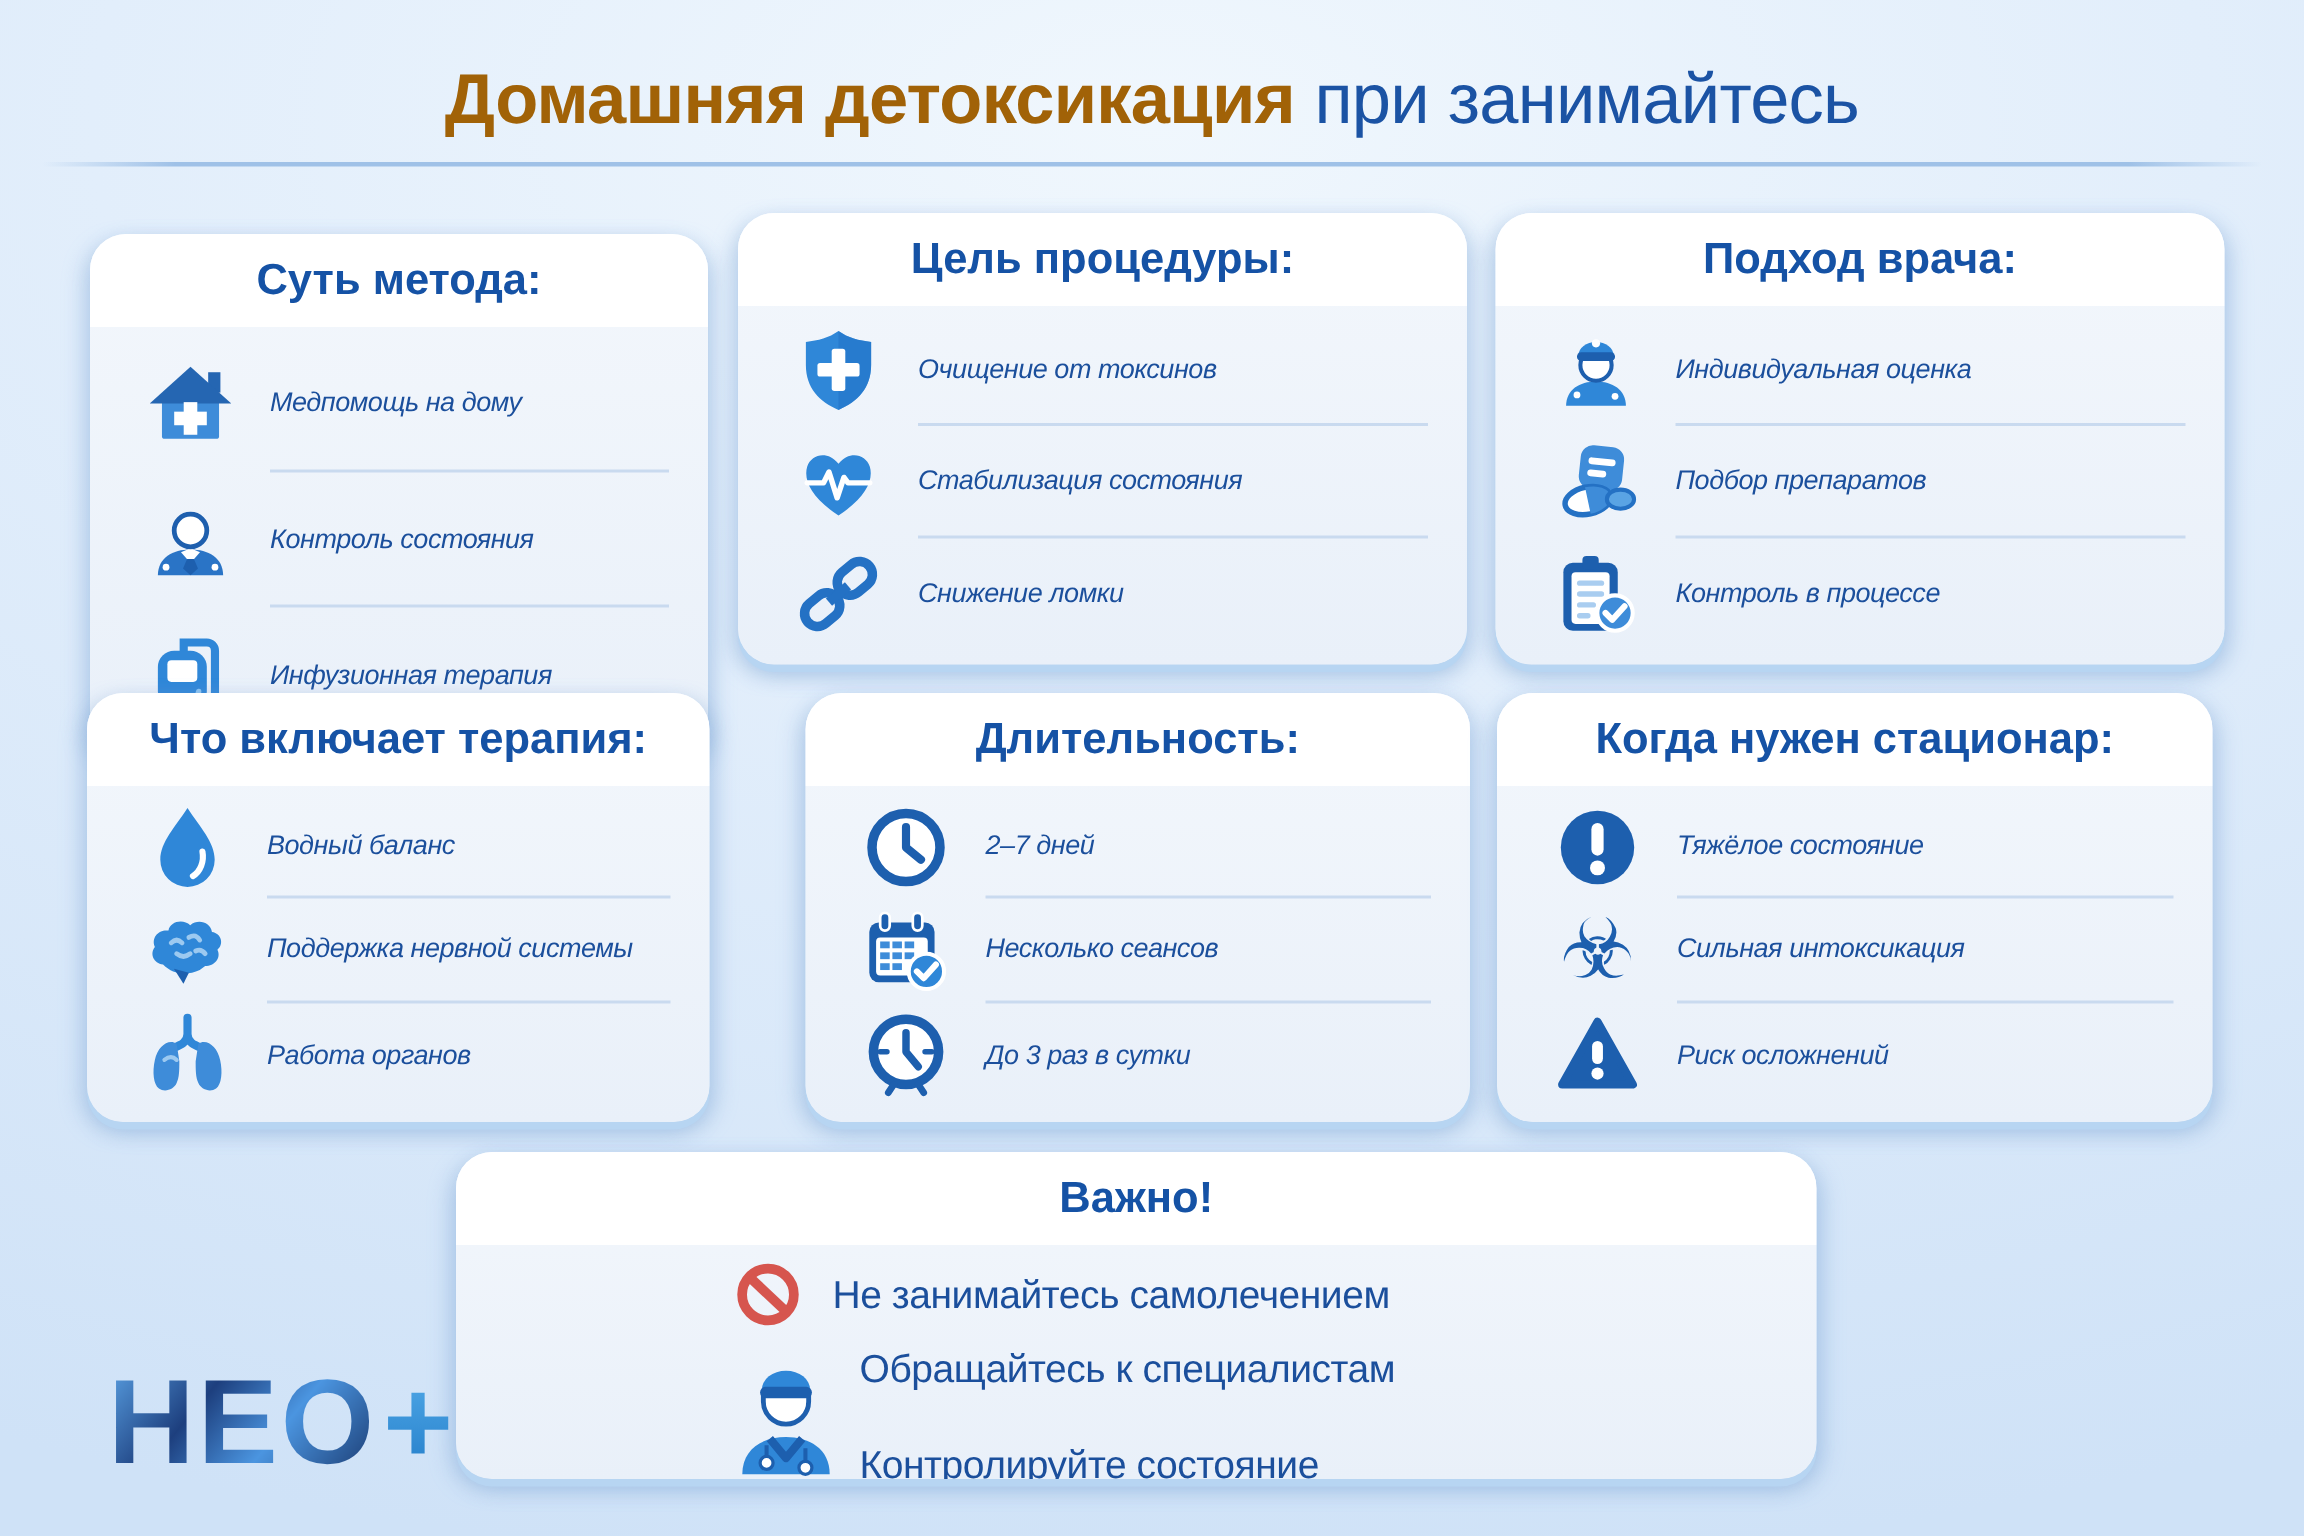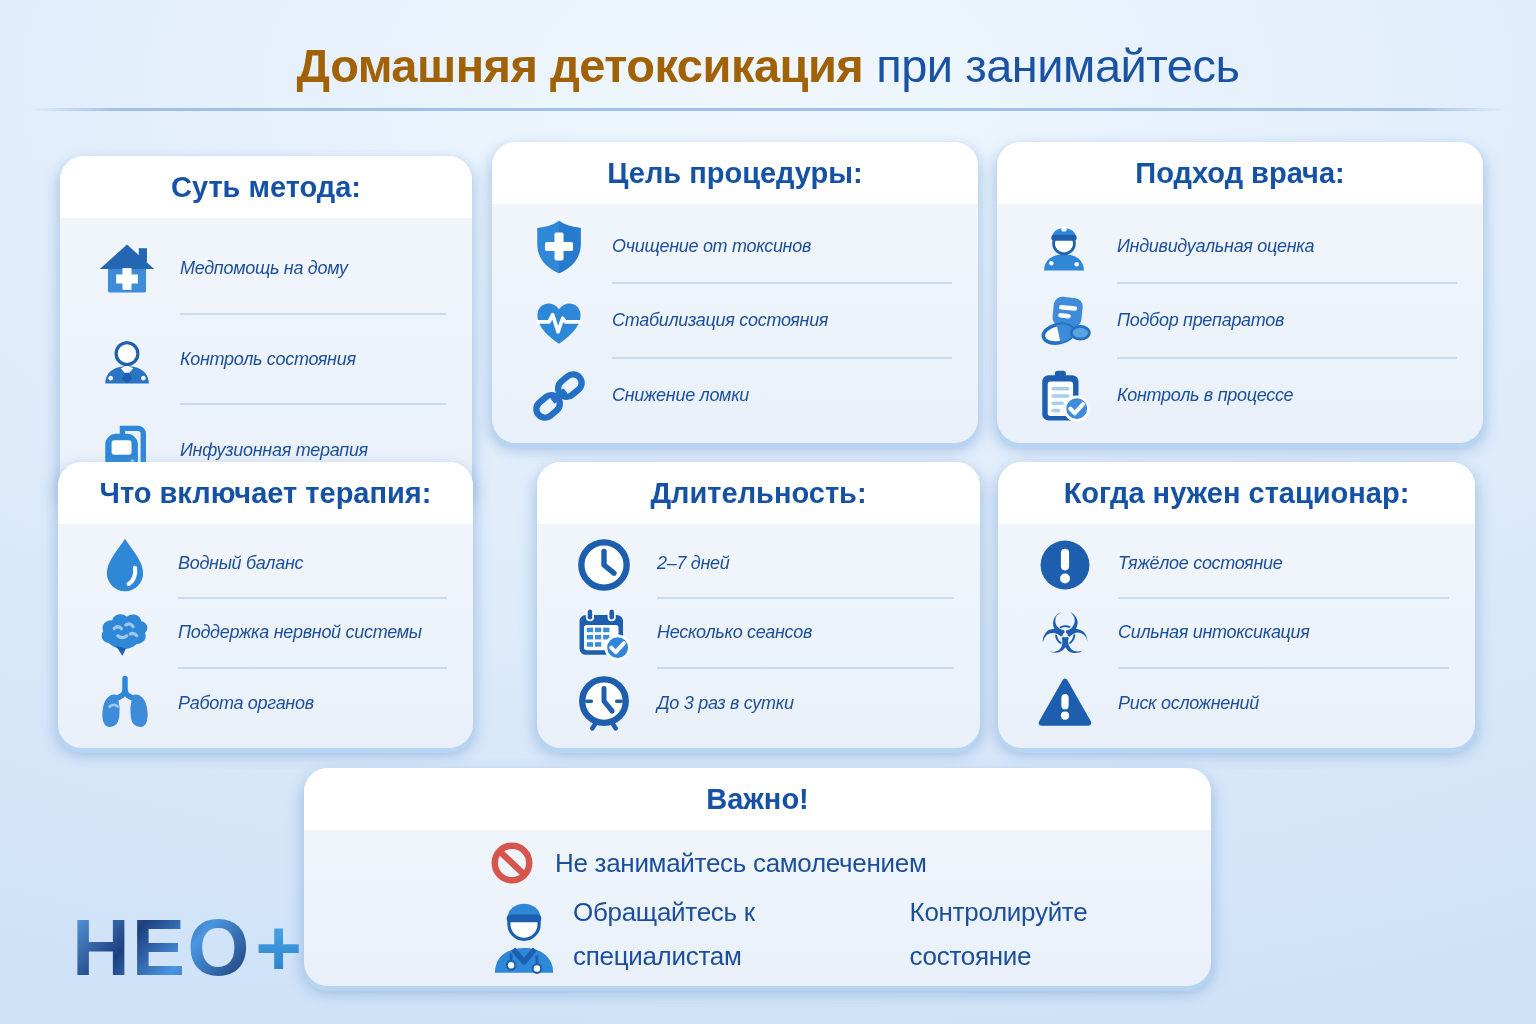--- a/index.html
+++ b/index.html
@@ -54,21 +54,21 @@
   .c6{top:462px;left:998px;width:477px;height:286px;}
 
   
   .imp{top:768px;left:304px;width:907px;height:218px;}
   .imp .card-body{padding:10px 30px 12px 185px;}
   .imp-row{display:flex;align-items:center;gap:20px;height:52px;}
   .imp-row .ic{width:46px;height:46px;flex:0 0 46px;}
   .imp-doc{display:flex;align-items:center;gap:14px;margin-top:4px;flex:1;}
   .imp-doc .ic-doc{width:70px;height:82px;flex:0 0 70px;}
   .imp-doc .ic-doc svg{width:100%;height:100%;}
-  .imp-lines{display:flex;flex-direction:row;justify-content:flex-start;align-self:stretch;gap:20px;}
+  .imp-lines{display:flex;flex-direction:column;justify-content:flex-start;align-self:stretch;gap:20px;}
   .imp-label{font-size:26px;color:#1b4f9c;letter-spacing:-.3px;line-height:44px;}
 
   .glyph-icon{
     font-family:"DejaVu Sans",sans-serif;font-size:56px;line-height:58px;
     color:#1d5fae;display:block;text-align:center;width:58px;height:58px;
   }
 
   
   .logo{position:absolute;left:72px;bottom:36px;font-weight:700;font-size:80px;line-height:1;letter-spacing:2px;}
   .logo .neo{

